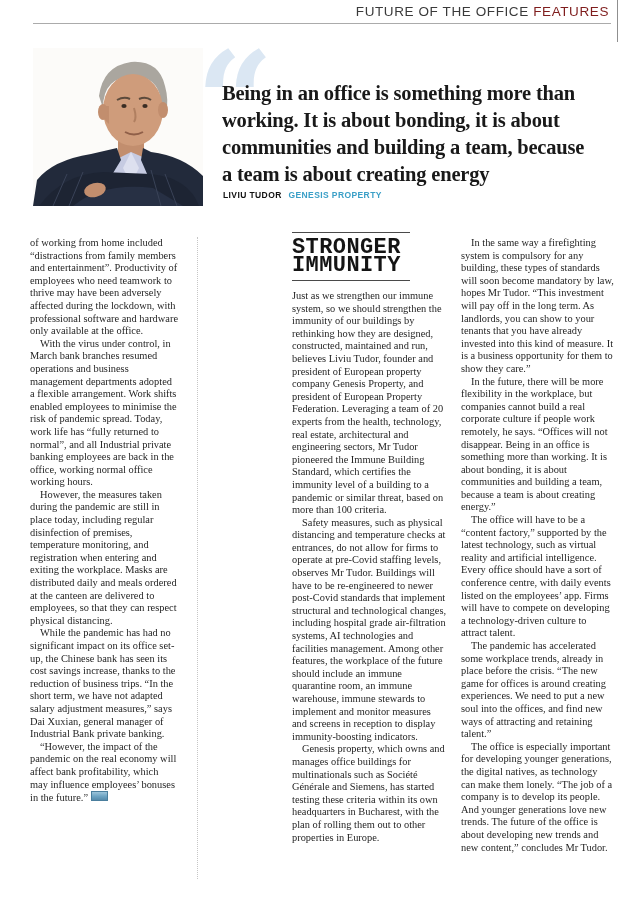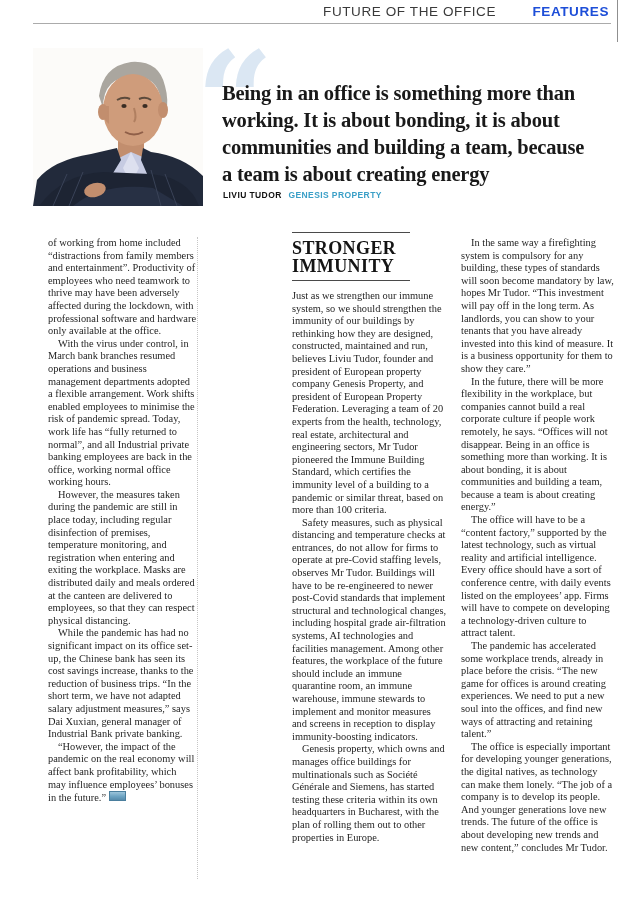--- a/index.html
+++ b/index.html
@@ -7,21 +7,21 @@
     position:relative;width:628px;height:914px;margin:0 auto;
     background:#ffffff;overflow:hidden;
     font-family:"Liberation Serif",serif;color:#222;
   }
   
   .masthead{
     position:absolute;top:4px;right:19px;
     font-family:"Liberation Sans",sans-serif;
     font-size:13.5px;letter-spacing:.6px;color:#3a3a3a;white-space:nowrap;
   }
-  .masthead b{color:#1d4ed8;font-weight:700;margin-left:32px;}
+  .masthead b{color:#7f1d1d;font-weight:400;}
   .head-rule{position:absolute;top:23px;left:33px;width:578px;height:1px;background:#ababab;}
   .head-vline{position:absolute;top:0;right:10px;width:1px;height:42px;background:#8f8f8f;}
 
   
   .photo{position:absolute;left:33px;top:48px;width:170px;height:158px;overflow:hidden;background:#fdfdfc;}
 
   
   .qmark{
     position:absolute;left:196px;top:34px;z-index:0;
     font-family:"DejaVu Serif",serif;font-weight:700;
@@ -36,31 +36,31 @@
   .attrib{
     position:absolute;left:223px;top:190px;z-index:1;
     font-family:"Liberation Sans",sans-serif;font-weight:700;
     font-size:8.5px;letter-spacing:.4px;color:#111;white-space:nowrap;
   }
   .attrib .org{color:#3a9fc7;margin-left:4px;}
 
   
   .bodycol{position:absolute;font-size:10.4px;line-height:12.6px;color:#1f1f1f;text-align:left;}
   .bodycol p{margin:0;text-indent:10px;}
-  .col-1{left:48px;top:237px;width:148px;}
+  .col-1{left:30px;top:237px;width:148px;}
   .col-2{left:292px;top:232px;width:156px;}
   .col-3{left:461px;top:237px;width:153px;}
   .col-1 p:first-of-type,.col-2 p:first-of-type{text-indent:0;}
   .col-divider{position:absolute;left:197px;top:237px;height:642px;width:0;border-left:1px dotted #c6c6c6;}
 
   .sechead{
     border-top:1px solid #4a4a4a;border-bottom:1px solid #4a4a4a;
     padding:6px 0 5px;margin:0 0 9px 0;
-    font-family:Liberation Serif, serif;font-weight:700;
-    font-size:18px;line-height:18px;letter-spacing:.4px;color:#141414;
+    font-family:Liberation Mono, monospace;font-weight:700;
+    font-size:22px;line-height:18px;letter-spacing:.4px;color:#141414;
     width:118px;padding-right:38px;box-sizing:border-box;
   }
   .sechead-inner{width:118px;}
 
   .endmark{
     display:inline-block;width:15px;height:8px;margin-left:3px;
     background:linear-gradient(180deg,#9cc4da 0%,#6da3c2 55%,#578bab 100%);
     border:1px solid #4a7e9d;vertical-align:baseline;
   }
 </style>

